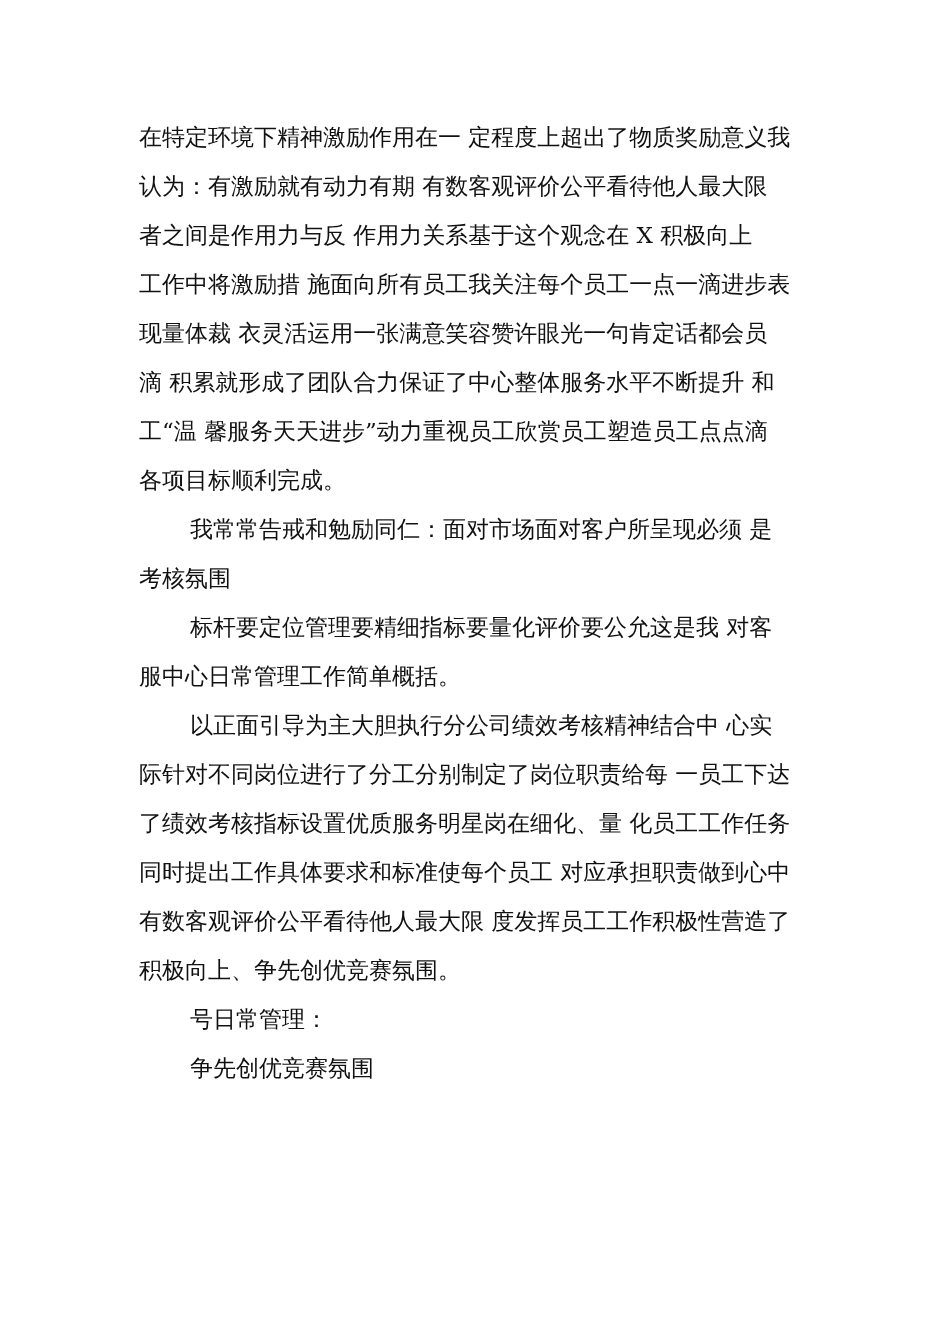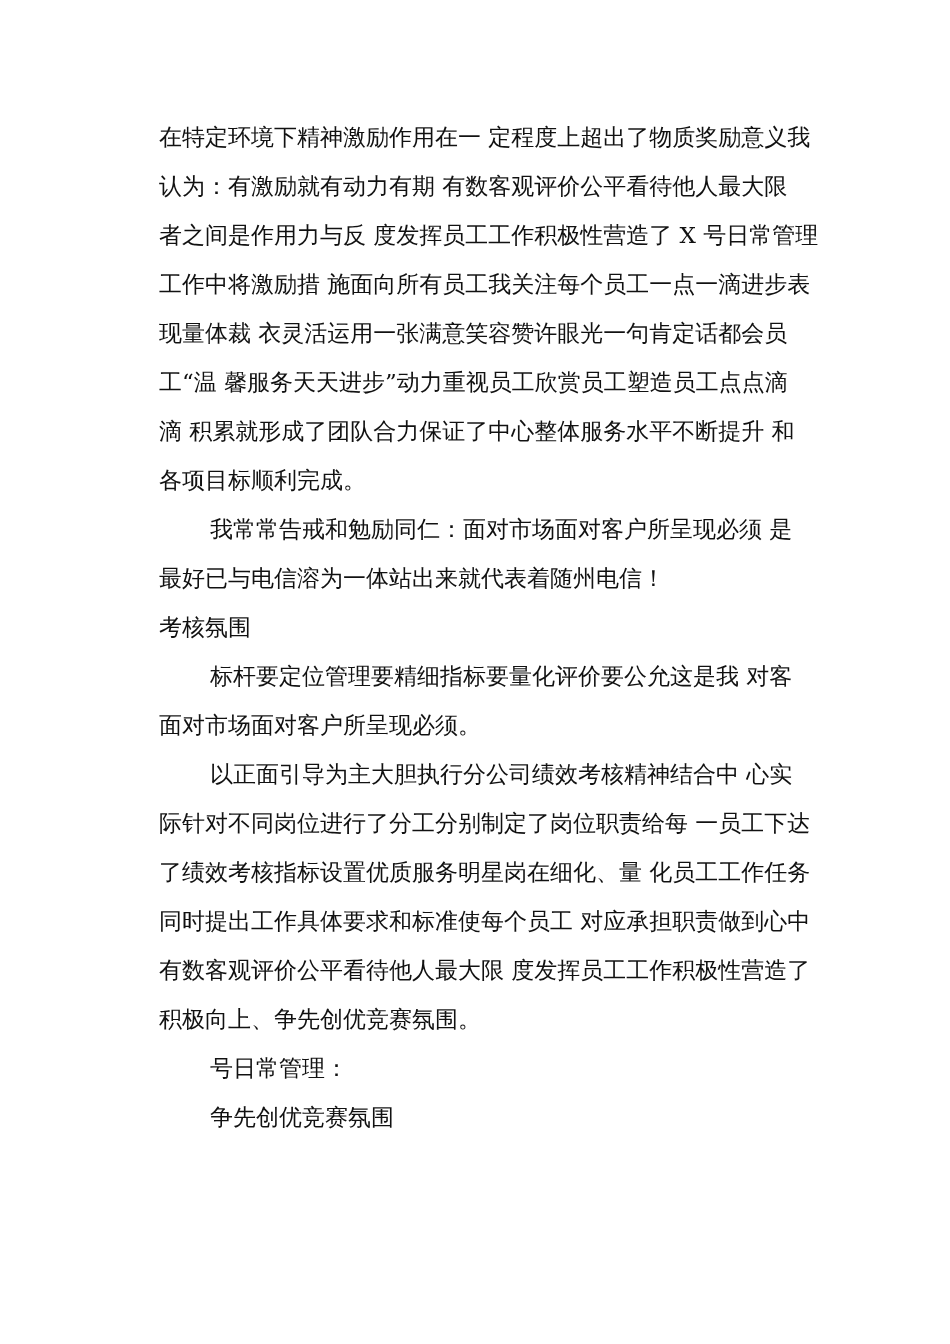--- a/index.html
+++ b/index.html
@@ -21,72 +21,68 @@
       font-family: "DejaVu Serif", "Liberation Serif", serif;
       font-size: 23px;
       color: #111111;
       line-height: 49px;
     }
     .line {
       height: 49px;
       white-space: nowrap;
       display: flex;
       justify-content: space-between;
-      margin-left: 20px;
     }
     .line.left {
       justify-content: flex-start;
       text-align: right;
     }
     .indent {
       padding-left: 51px;
     }
   </style>
 </head>
 <body>
 
 <div class="page">
   <div class="line">
       <span>在特定环境下精神激励作用在一 定程度上超出了物质奖励意义我</span>
     </div>
   <div class="line">
       <span>认为：有激励就有动力有期 有数客观评价公平看待他人最大限</span>
     </div>
   <div class="line">
-      <span>者之间是作用力与反 度发挥员工工作积极性营造了 X 号日常管理</span>
+      <span>者之间是作用力与反 作用力关系基于这个观念在 X 积极向上</span>
     </div>
   <div class="line">
       <span>工作中将激励措 施面向所有员工我关注每个员工一点一滴进步表</span>
     </div>
   <div class="line">
       <span>现量体裁 衣灵活运用一张满意笑容赞许眼光一句肯定话都会员</span>
     </div>
   <div class="line">
-      <span>工“温 馨服务天天进步”动力重视员工欣赏员工塑造员工点点滴</span>
+      <span>滴 积累就形成了团队合力保证了中心整体服务水平不断提升 和</span>
     </div>
   <div class="line">
-      <span>滴 积累就形成了团队合力保证了中心整体服务水平不断提升 和</span>
+      <span>工“温 馨服务天天进步”动力重视员工欣赏员工塑造员工点点滴</span>
     </div>
   <div class="line left">
       <span>各项目标顺利完成。</span>
     </div>
   <div class="line indent">
       <span>我常常告戒和勉励同仁：面对市场面对客户所呈现必须 是</span>
     </div>
   <div class="line left">
-      <span>最好已与电信溶为一体站出来就代表着随州电信！</span>
-    </div>
-  <div class="line left">
       <span>考核氛围</span>
     </div>
   <div class="line indent">
       <span>标杆要定位管理要精细指标要量化评价要公允这是我 对客</span>
     </div>
   <div class="line left">
-      <span>面对市场面对客户所呈现必须。</span>
+      <span>服中心日常管理工作简单概括。</span>
     </div>
   <div class="line indent">
       <span>以正面引导为主大胆执行分公司绩效考核精神结合中 心实</span>
     </div>
   <div class="line">
       <span>际针对不同岗位进行了分工分别制定了岗位职责给每 一员工下达</span>
     </div>
   <div class="line">
       <span>了绩效考核指标设置优质服务明星岗在细化、量 化员工工作任务</span>
     </div>

